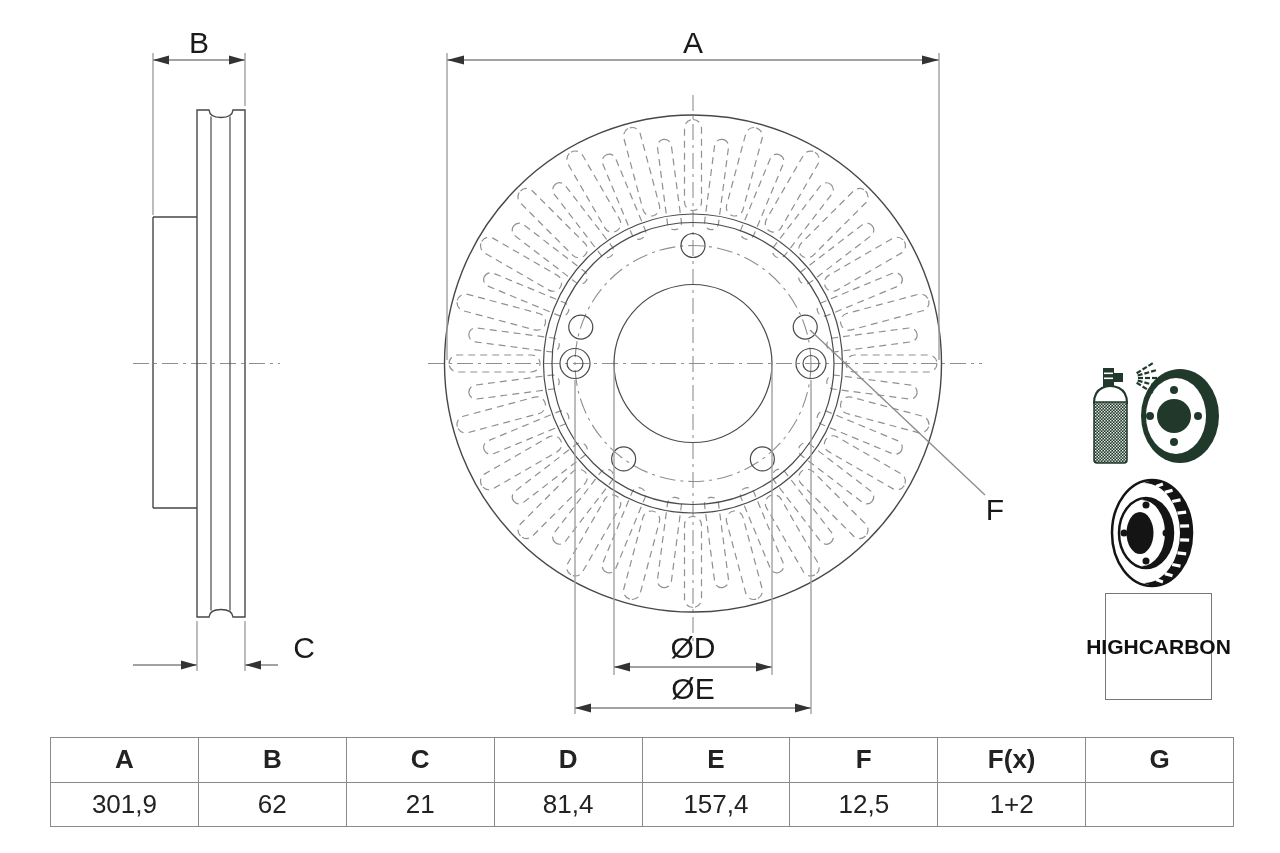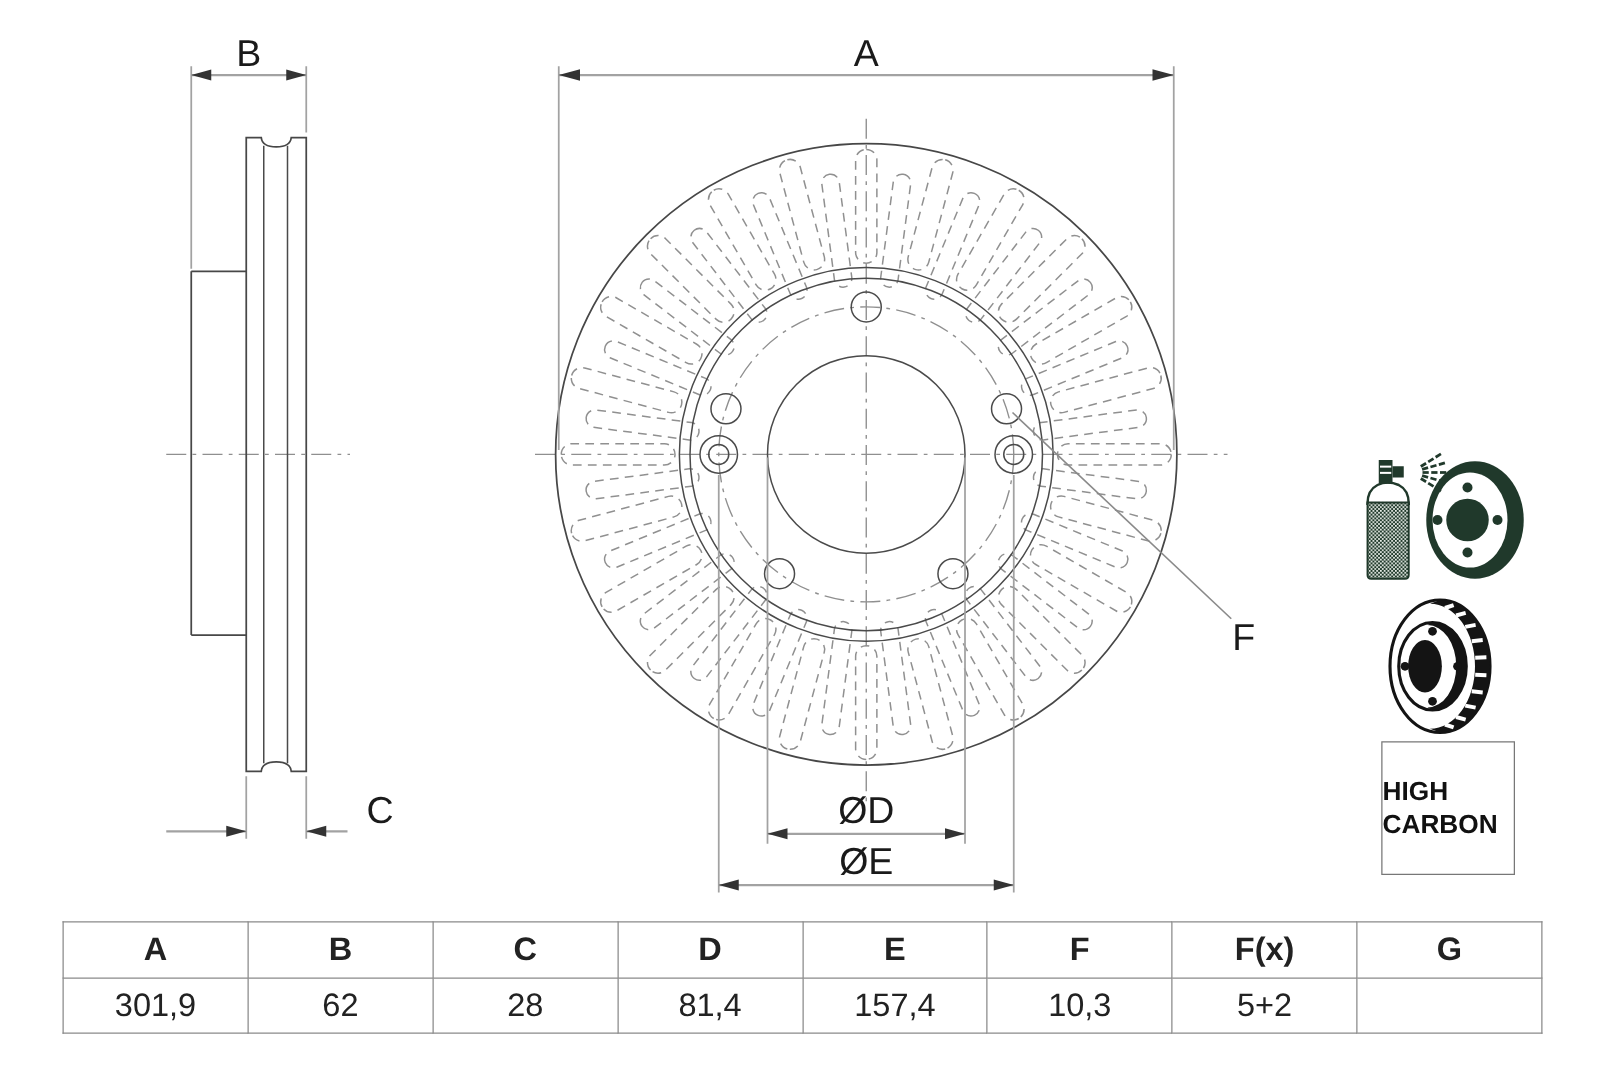--- a/index.html
+++ b/index.html
@@ -15,21 +15,21 @@
   .ext{stroke:#a2a2a2;stroke-width:1.4;fill:none;}
   .leader{stroke:#8a8a8a;stroke-width:1.3;fill:none;}
   .arr{fill:#333;stroke:none;}
   .dimtext{fill:#1a1a1a;font-size:30px;font-family:"Liberation Sans",sans-serif;}
   .icon-green{fill:#20392b;}
   .icon-black{fill:#141414;}
   .fan line{stroke:#20392b;stroke-width:2.2;}
   .vent-white line{stroke:#ffffff;stroke-width:3.2;}
   
   .badge{position:absolute;left:1105px;top:593px;width:107px;height:107px;border:1.5px solid #777;
-         box-sizing:border-box;display:flex;flex-direction:column;justify-content:center;
+         box-sizing:border-box;display:flex;flex-direction:row;align-items:center;justify-content:center;
          background:#fff;}
   .badge span{font-weight:bold;font-size:21px;line-height:26px;color:#111;}
   
   .dim-table{position:absolute;left:50px;top:737px;width:1184px;height:90px;}
   .dim-table table{border-collapse:collapse;width:100%;height:100%;table-layout:fixed;}
   .dim-table th,.dim-table td{border:1.6px solid #8a8a8a;text-align:center;vertical-align:middle;
          color:#222;font-size:26px;padding:0;}
   .dim-table th{font-weight:bold;}
   .dim-table td{font-weight:normal;}
 </style>
@@ -248,24 +248,24 @@
       <th>C</th>
       <th>D</th>
       <th>E</th>
       <th>F</th>
       <th>F(x)</th>
       <th>G</th>
     </tr>
     <tr>
       <td>301,9</td>
       <td>62</td>
-      <td>28</td>
+      <td>21</td>
       <td>81,4</td>
       <td>157,4</td>
-      <td>10,3</td>
-      <td>5+2</td>
+      <td>12,5</td>
+      <td>1+2</td>
       <td></td>
     </tr>
   </tbody>
       </table>
 </div>
 
 </div>
 
 </body></html>

